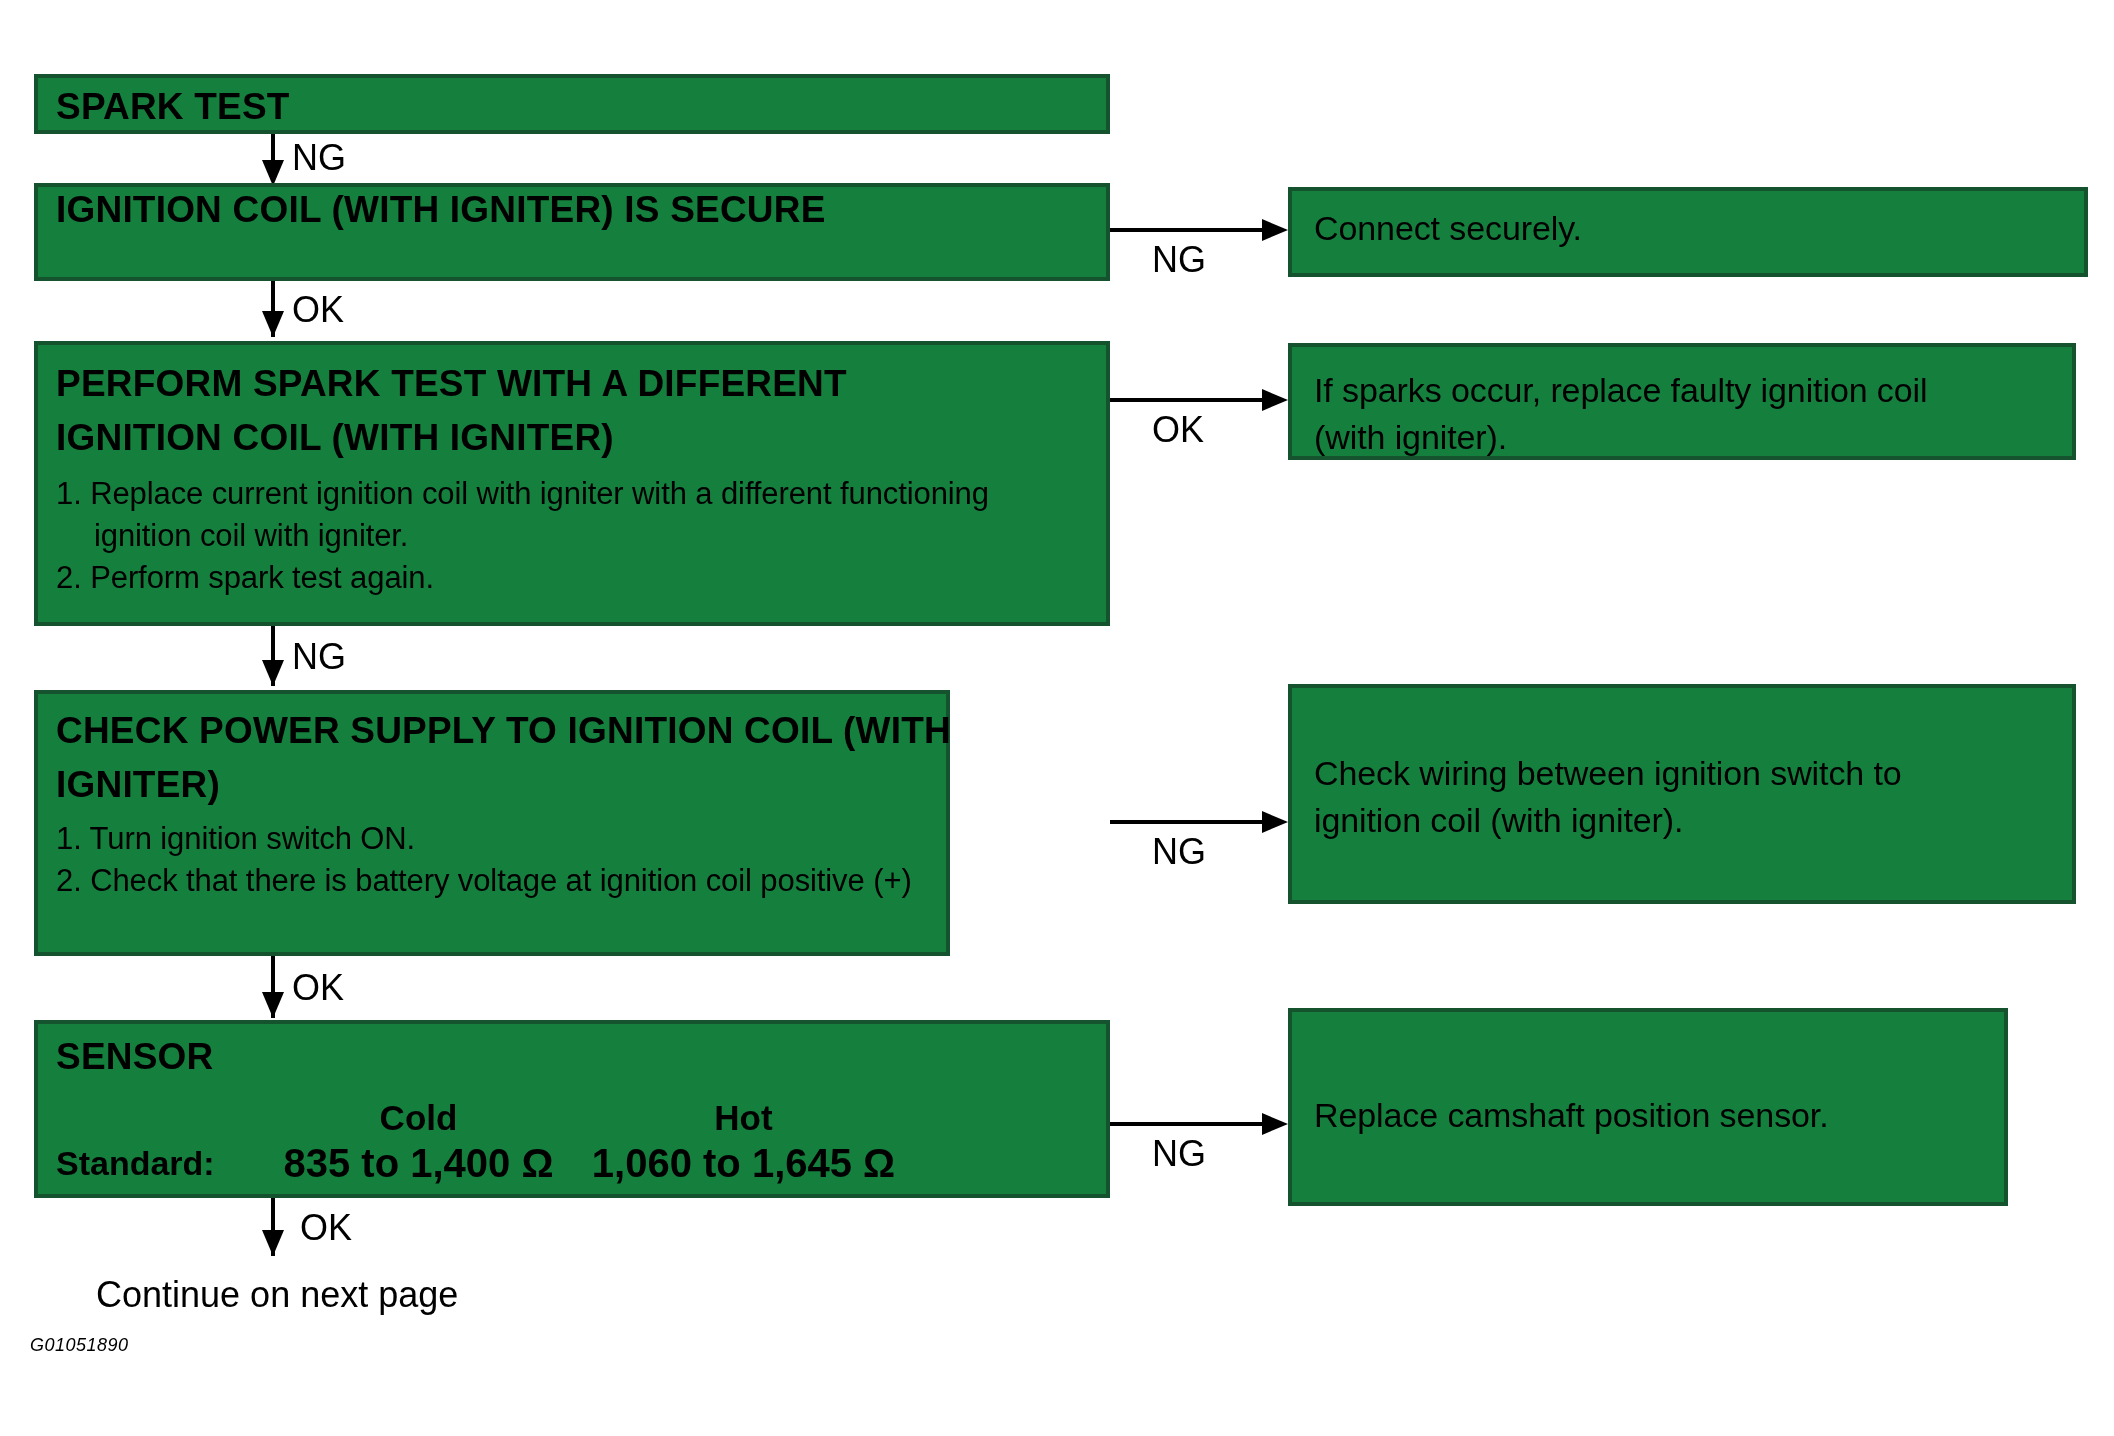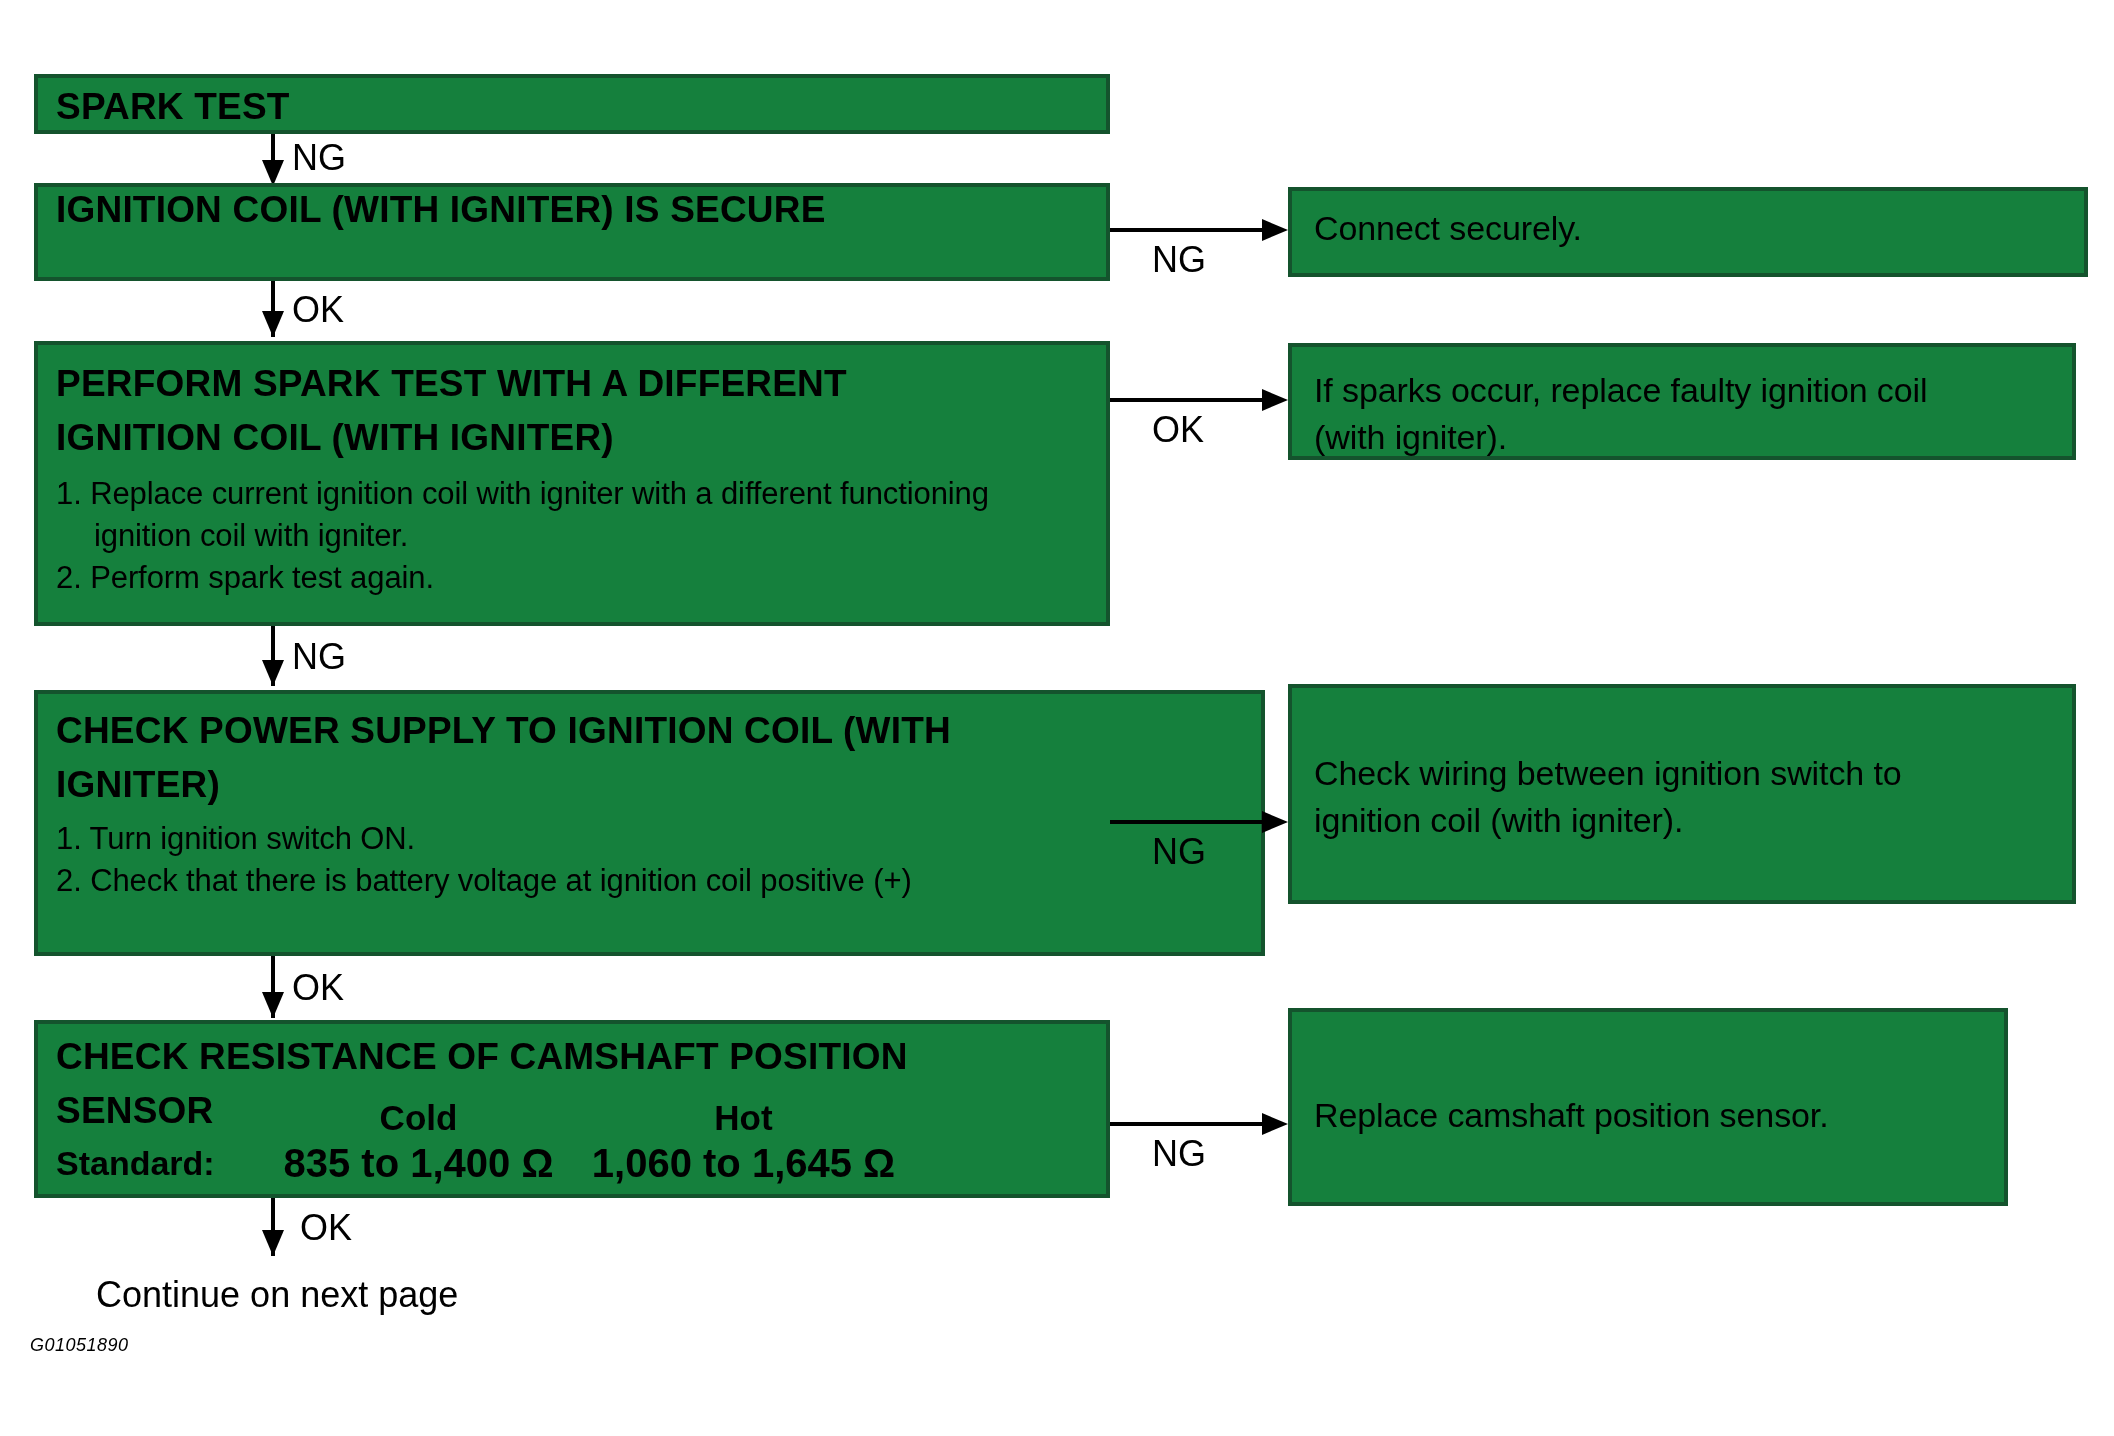--- a/index.html
+++ b/index.html
@@ -204,21 +204,21 @@
     <div class="box-inner" style="top:20px; left:22px; right:16px;">
       <div class="result just">If sparks occur, replace faulty ignition coil</div>
       <div class="result">(with igniter).</div>
     </div>
   </div>
 
   <div class="vline" style="left:271px; top:626px; height:60px;"></div>
   <div class="arrow-down" style="left:262px; top:660px;"></div>
   <div class="edge-label" style="left:292px; top:637px;">NG</div>
 
-  <div class="box" style="left:34px; top:690px; width:1231px; height:266px;">
+  <div class="box" style="left:34px; top:690px; width:916px; height:266px;">
     <div class="box-inner" style="top:10px;">
       <div class="hdr">CHECK POWER SUPPLY TO IGNITION COIL (WITH</div>
       <div class="hdr" style="margin-bottom:6px;">IGNITER)</div>
 
       <div class="step">
         <span class="num">1.</span>
         <span>Turn ignition switch ON.</span>
       </div>
       <div class="step">
         <span class="num">2.</span>
@@ -237,21 +237,20 @@
       <div class="result">ignition coil (with igniter).</div>
     </div>
   </div>
 
   <div class="vline" style="left:271px; top:956px; height:62px;"></div>
   <div class="arrow-down" style="left:262px; top:992px;"></div>
   <div class="edge-label" style="left:292px; top:968px;">OK</div>
 
   <div class="box" style="left:34px; top:1020px; width:1076px; height:178px;">
     <div class="box-inner" style="top:6px;">
-      <div class="hdr">CHECK RESISTANCE OF CAMSHAFT POSITION</div>
       <div class="hdr">SENSOR</div>
     </div>
 
     <div class="std-wrap">
       <div class="std-row">
         <div class="std-label"></div>
         <div class="std-col cold std-head">Cold</div>
         <div class="std-col hot std-head">Hot</div>
       </div>
       <div class="std-row">

